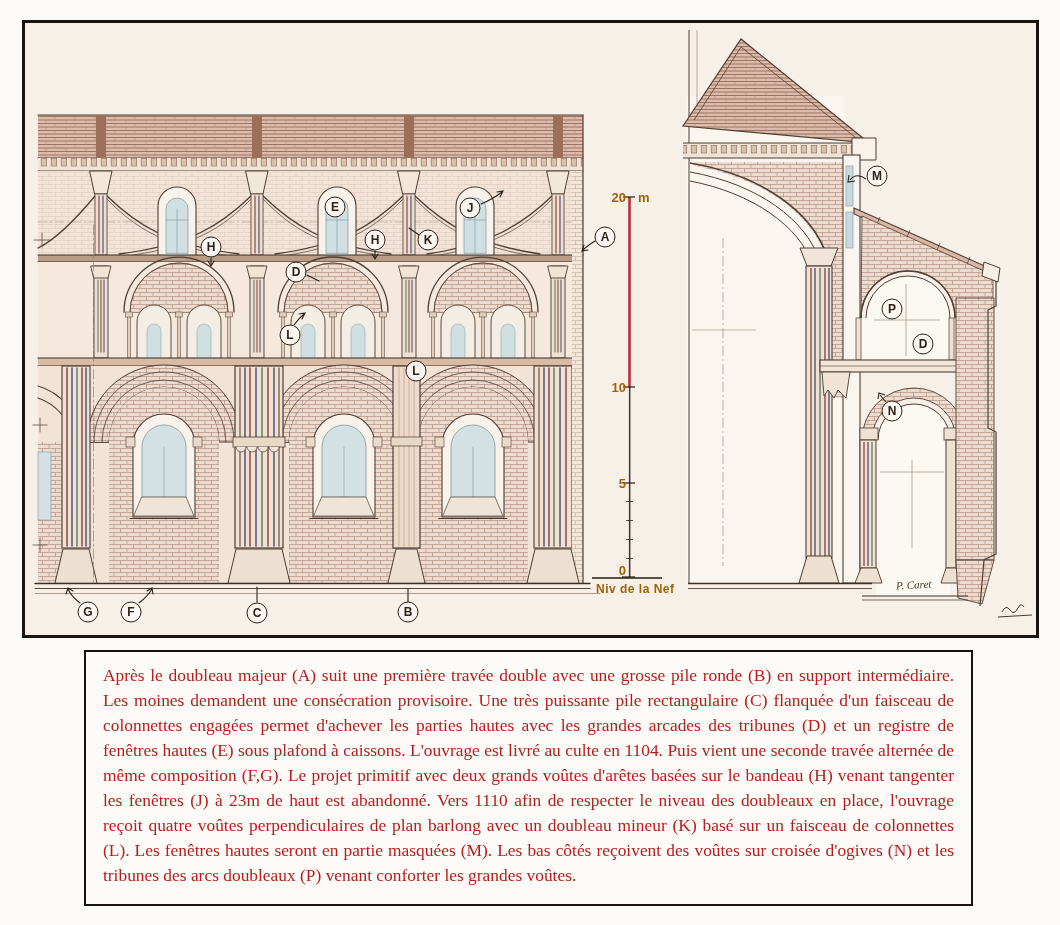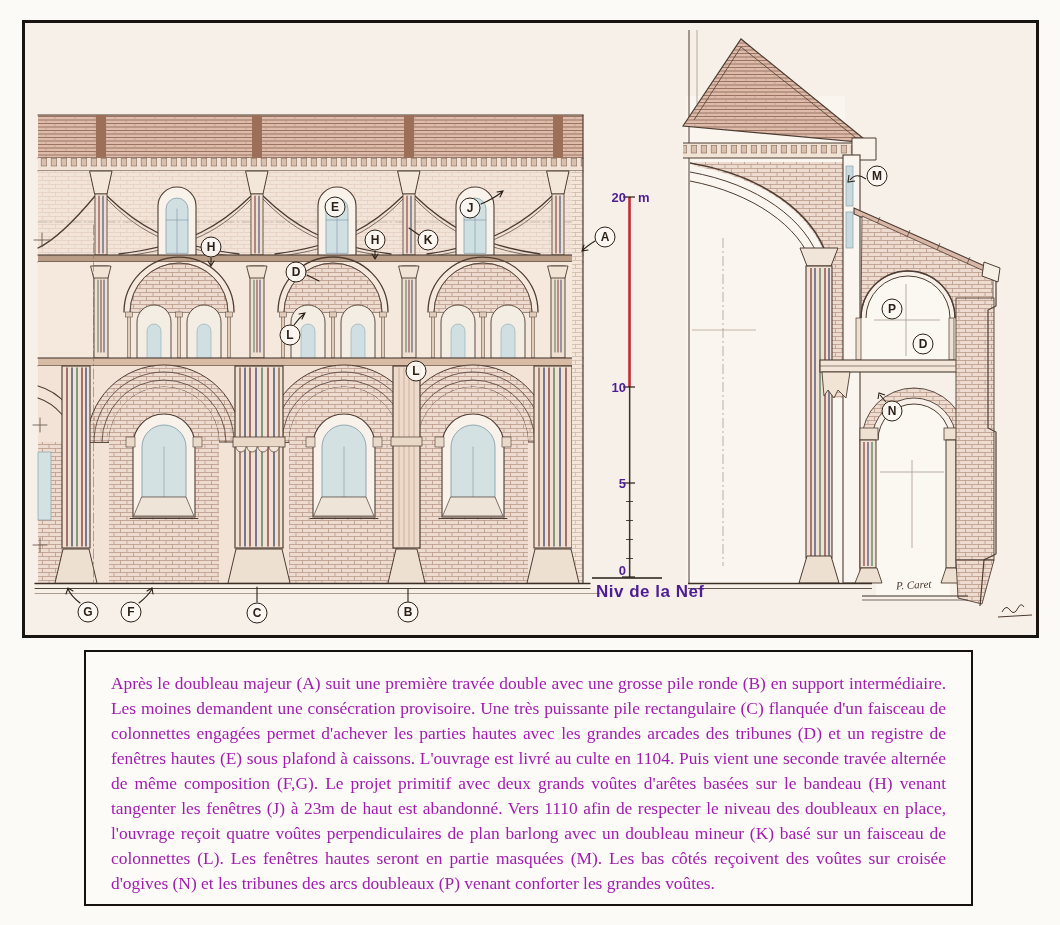--- a/index.html
+++ b/index.html
@@ -7,29 +7,29 @@
         font-family:"Liberation Sans",sans-serif;overflow:hidden;}
   .art{position:absolute;left:0;top:0;}
   .title-block{position:absolute;left:47px;top:34px;color:#16110c;}
   .title-block h1{margin:0;font-size:31px;font-weight:900;letter-spacing:6px;
       transform:scaleX(.86);transform-origin:left;font-family:"Liberation Sans",sans-serif;}
   .title-block h2{margin:6px 0 0 0;font-size:17px;font-weight:900;letter-spacing:3.5px;
       transform:scaleX(.9);transform-origin:left;}
   .callout{position:absolute;width:21px;height:21px;border:1.7px solid #2b2118;border-radius:50%;
       background:rgba(252,248,242,.93);color:#2b2118;font:bold 12px/18px "Liberation Sans",sans-serif;
       text-align:center;transform:translate(-50%,-50%);box-sizing:border-box;}
-  .slabel{position:absolute;font:bold 13px "Liberation Sans",sans-serif;color:#4c1d95;
+  .slabel{position:absolute;font:bold 13px "Liberation Sans",sans-serif;color:#a16207;
       transform:translate(-100%,-50%);white-space:nowrap;}
   .slabel.unit{transform:translate(0,-50%);}
-  .slabel.niv{transform:none;font-size:17px;letter-spacing:.5px;}
+  .slabel.niv{transform:none;font-size:12px;letter-spacing:.5px;}
   .sig{position:absolute;left:896px;top:578px;width:60px;font:italic 11px "Liberation Serif",serif;
       color:#4a382c;transform:rotate(-3deg);}
   .caption-panel{position:absolute;left:84px;top:650px;width:889px;height:256px;box-sizing:border-box;
       border:2.5px solid #17120d;background:#fcfbf8;padding:7px 13px 0 13px;overflow:hidden;}
-  .caption-panel p{margin:12px;font:17.4px/25px "Liberation Serif",serif;color:#a21caf;
+  .caption-panel p{margin:4px;font:17.4px/25px "Liberation Serif",serif;color:#b91c1c;
       text-align:justify;}
 </style>
 </head>
 <body>
 
 <div class="page">
 
 <svg class="art" width="1060" height="925" viewBox="0 0 1060 925">
   <defs>
     <pattern id="brick" width="13" height="8" patternUnits="userSpaceOnUse">

